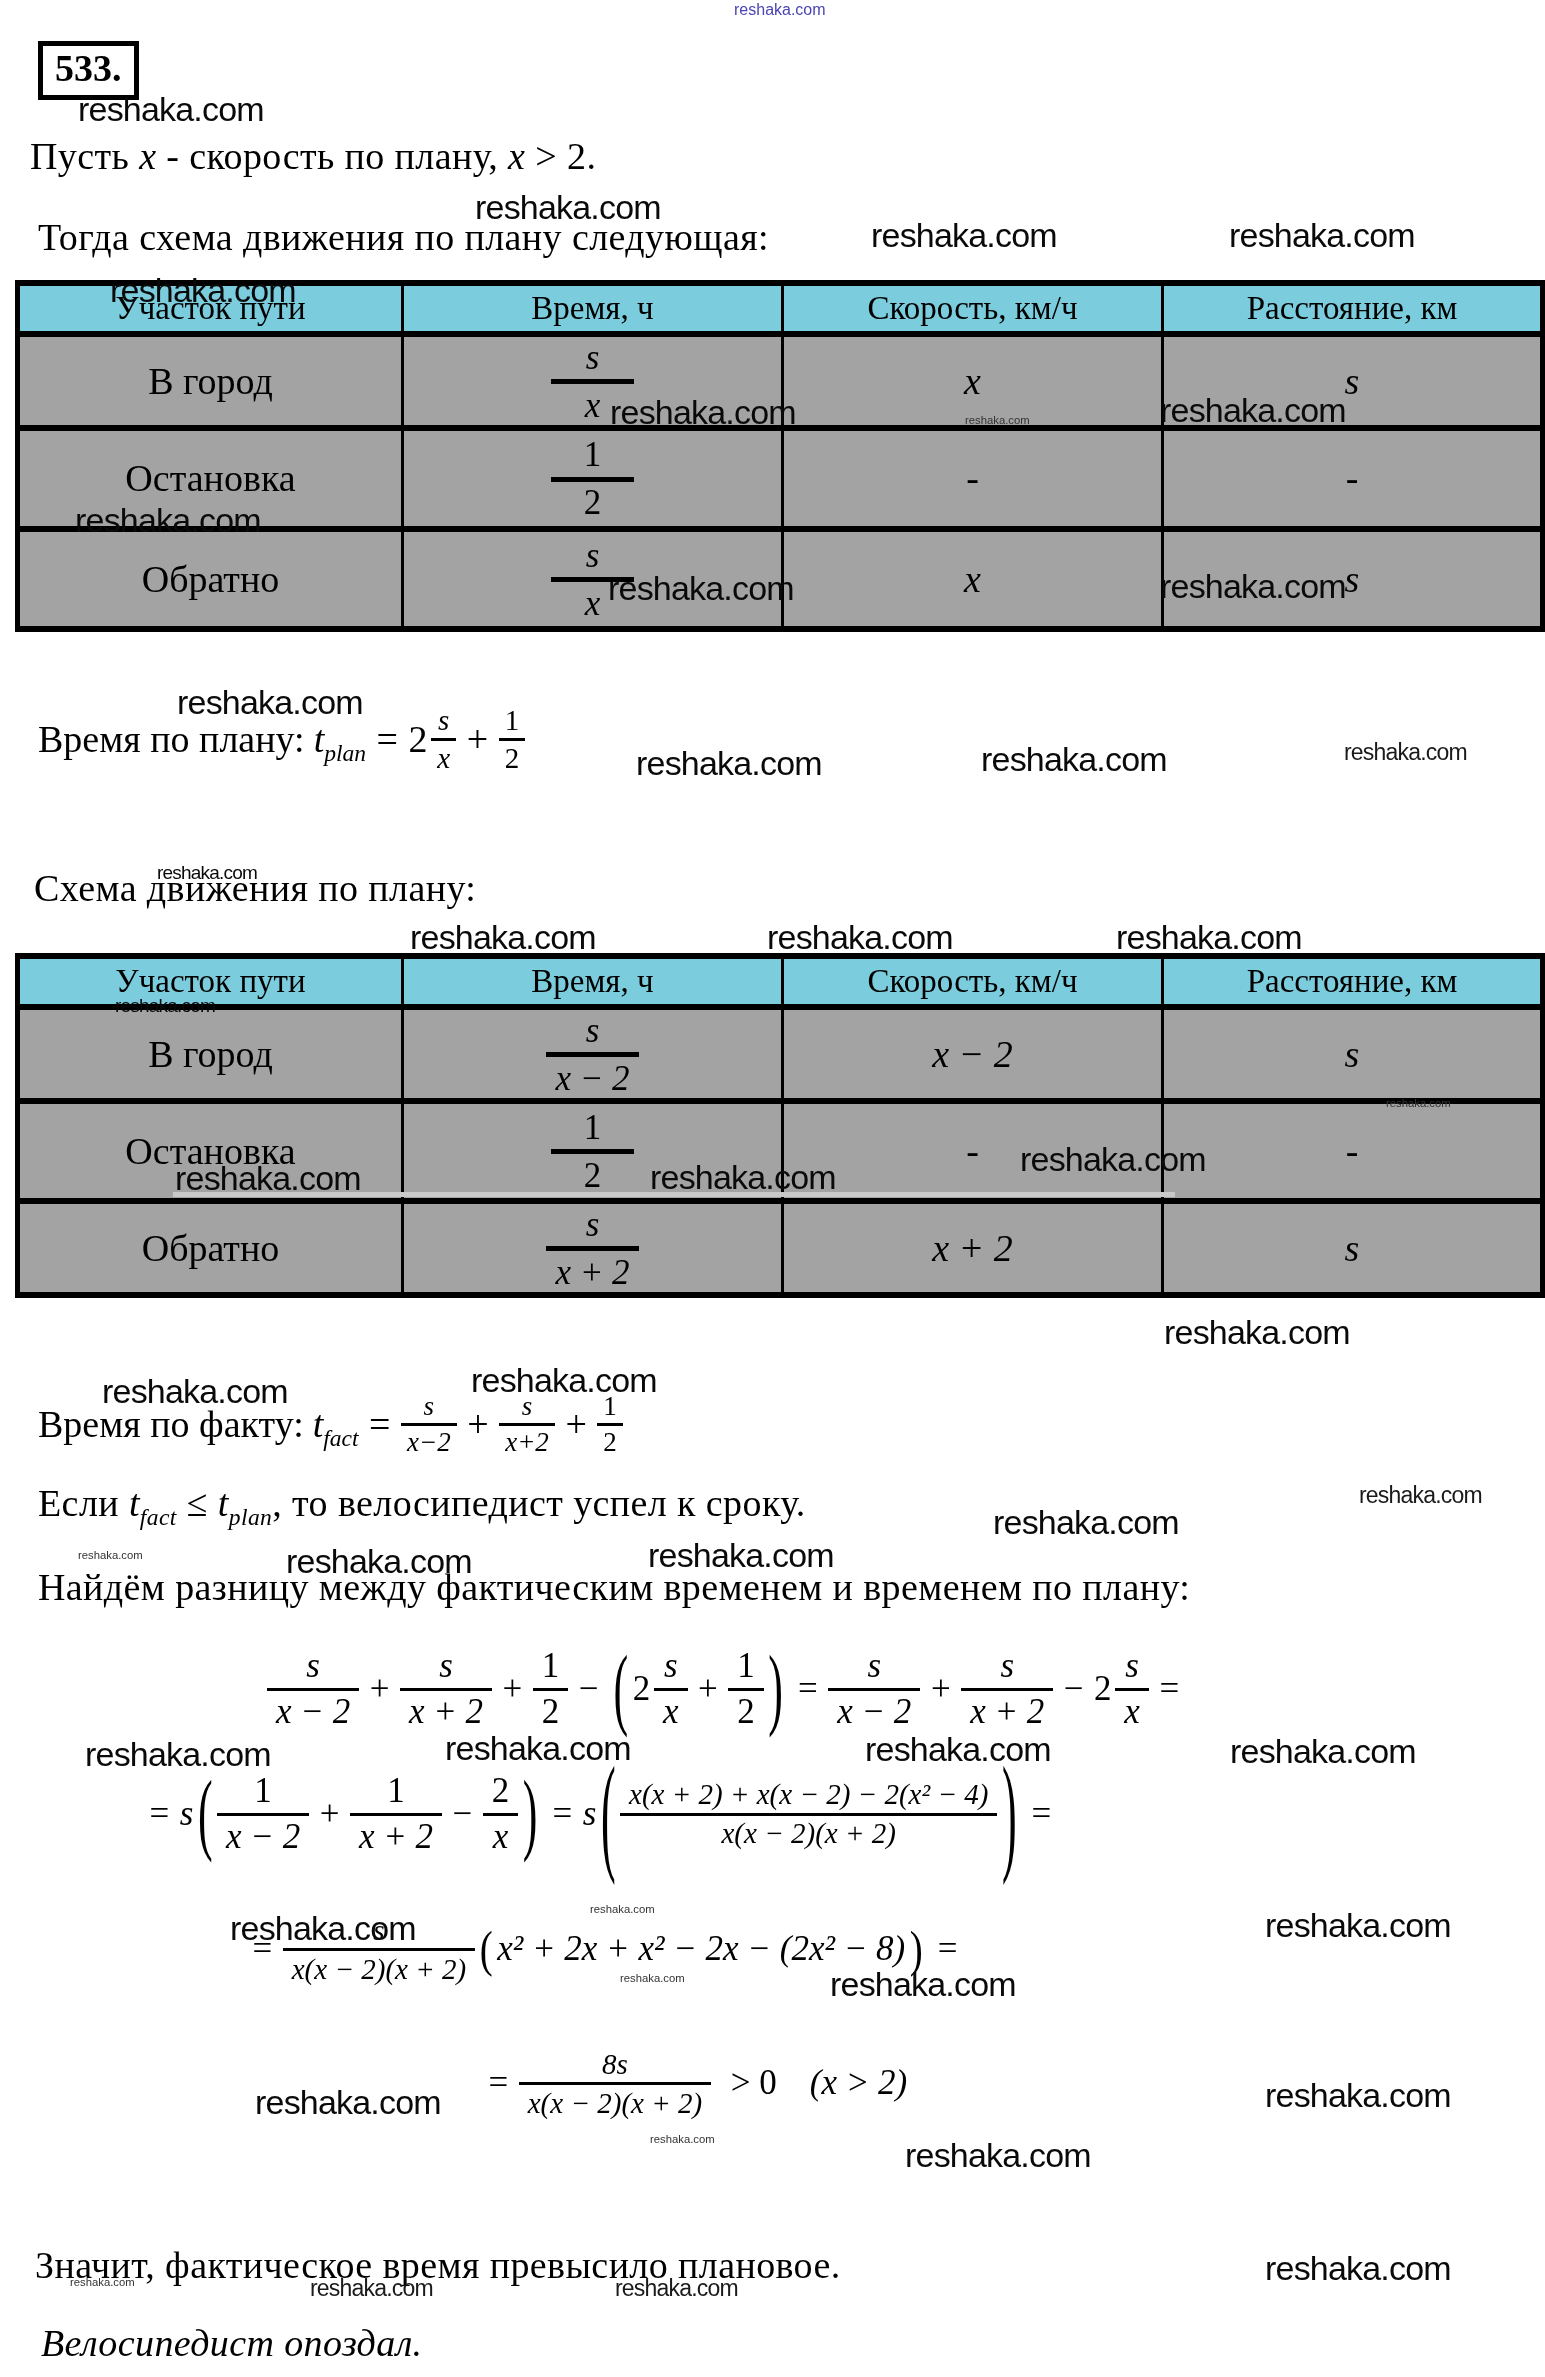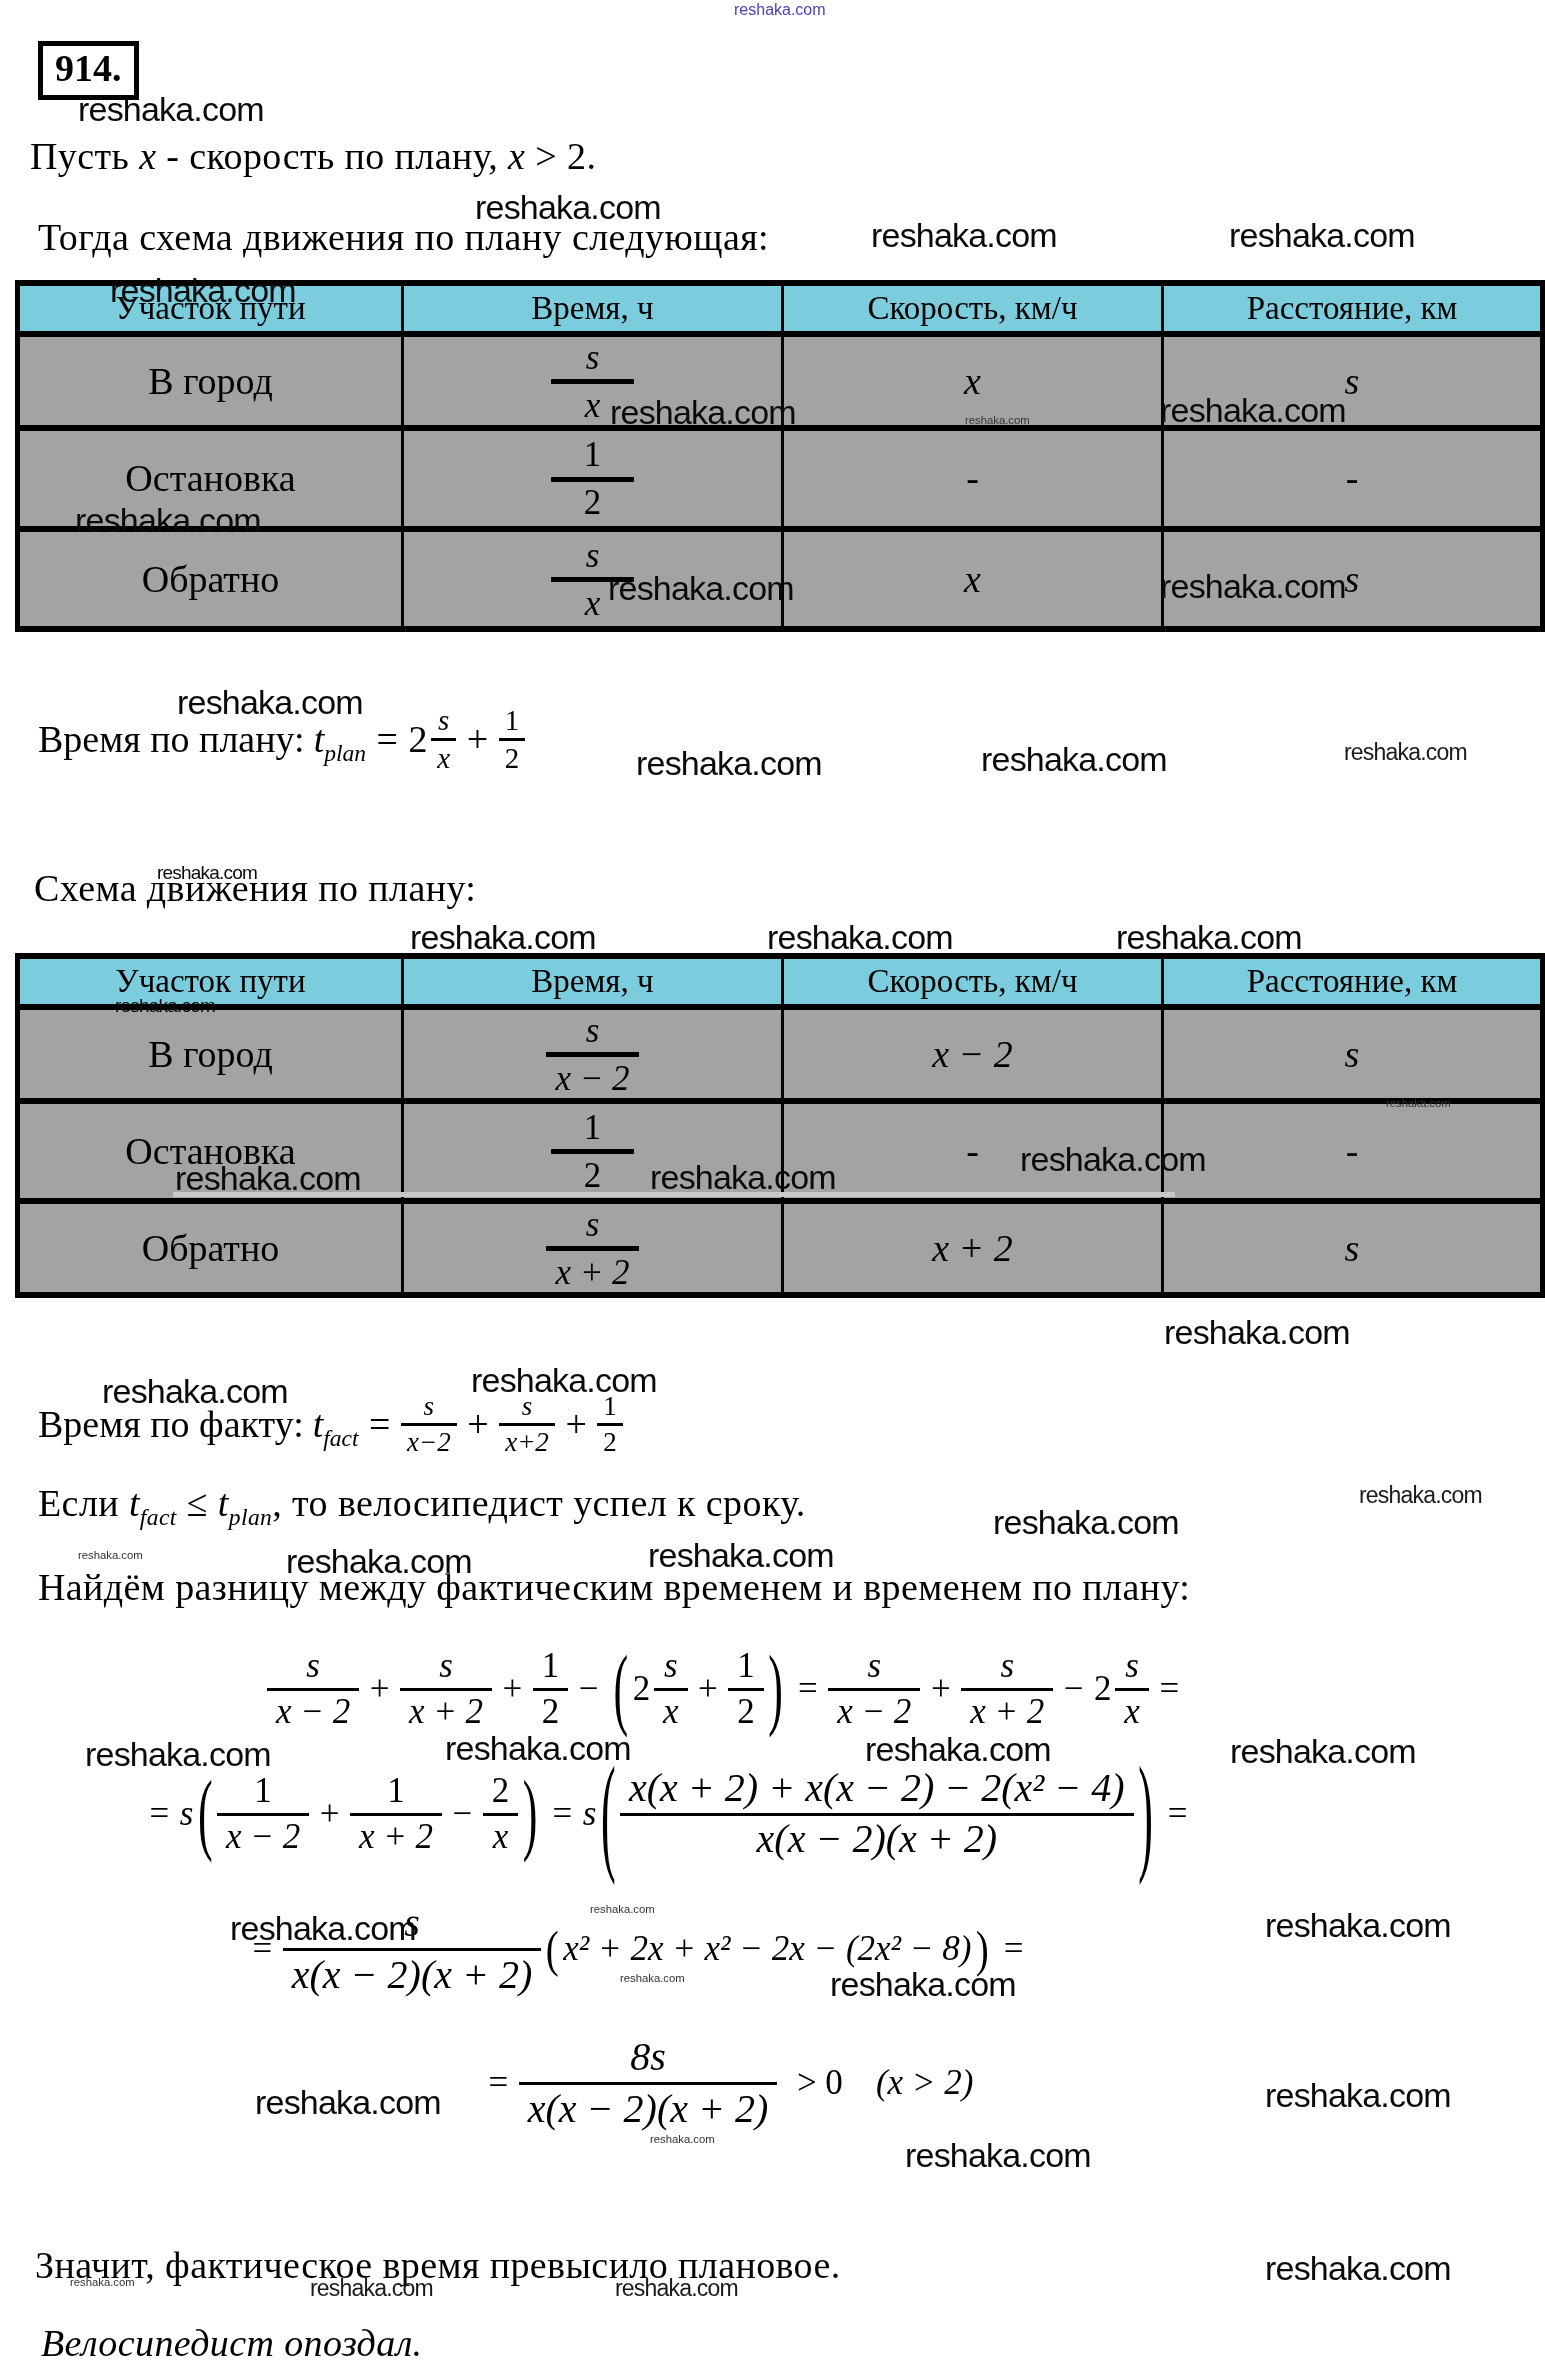--- a/index.html
+++ b/index.html
@@ -40,21 +40,21 @@
   .lbl { padding-right:9px; }
   .vt { display:inline-block; }
   sub { font-size:0.62em; font-style:italic; line-height:0; }
 
   .frac { display:inline-flex; flex-direction:column; text-align:center;
           vertical-align:middle; line-height:1.12; }
   .frac .n { border-bottom:3.8px solid #000; padding:0.8px 9px 2.3px; }
   .frac .d { padding:1.5px 9px 0; }
   .fz36 { font-size:27px; }
   .fz38 { font-size:29px; }
-  .fz44 { font-size:40px; }
+  .fz44 { font-size:29px; }
   .fz46 { font-size:35px; }
   .fz36 .n, .fz38 .n { border-bottom-width:3px; padding:0 6px 1.5px; }
   .fz36 .d, .fz38 .d { padding:0.8px 6px 0; }
 
   .par { display:inline-block; font-style:normal; line-height:0.85; margin:0 4.5px; }
   .par1 { font-size:39px; transform:scaleY(1.3); }
   .par2 { font-size:44px; transform:scaleY(2.05); }
   .par3 { font-size:44px; transform:scaleY(3.0); }
 
   .gt { margin-left:19.6px; }
@@ -62,21 +62,21 @@
 
   .streak { position:absolute; left:173px; top:1192px; width:1002px; height:5.3px;
             background:#c9c9c9; z-index:6; }
 </style>
 </head>
 <body>
 
 <div class="page">
 
   <div class="box-num">
-    <span>914.</span>
+    <span>533.</span>
   </div>
 
   <div class="line" style="left:30px;top:134px;">
     <span>Пусть </span><span class="mi">x</span><span> - скорость по плану, </span><span class="mi">x</span><span> &gt; 2.</span>
   </div>
 
   <div class="line" style="left:38px;top:215px;">Тогда схема движения по плану следующая:</div>
 
   <table class="tbl" style="left:15px;top:280px;width:1525px;">
     <colgroup>

